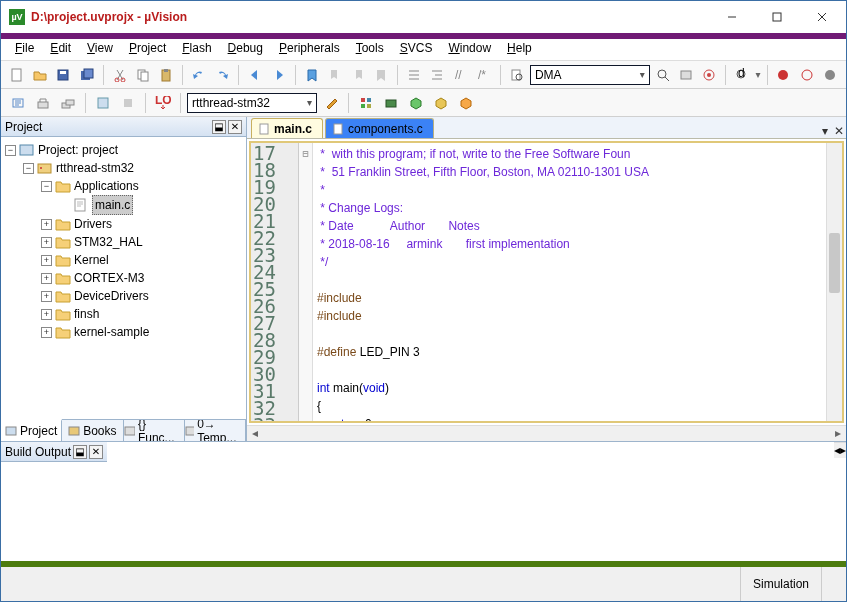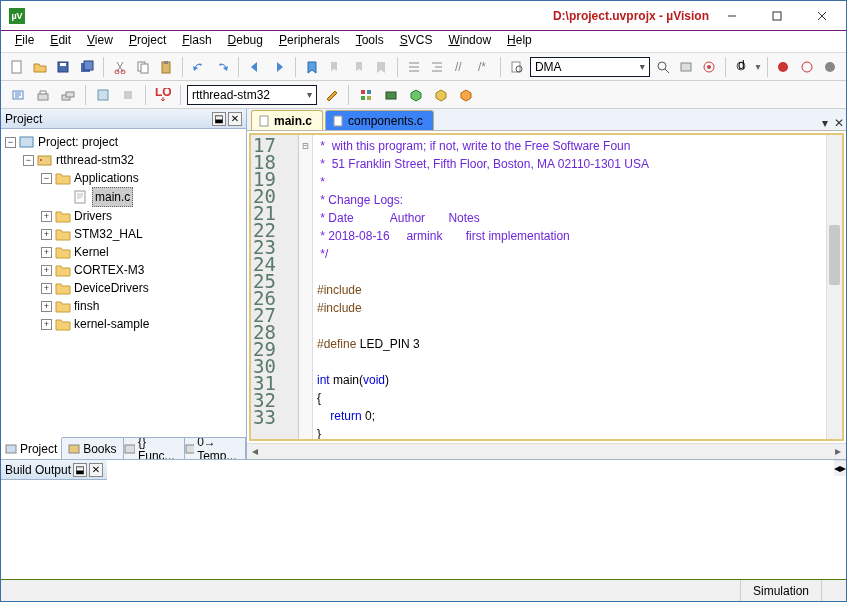--- a/index.html
+++ b/index.html
@@ -1,17 +1,17 @@
 <!DOCTYPE html>
 <html><head>
 <meta charset="utf-8">
 <style>
 * { box-sizing: border-box; margin: 0; padding: 0; font-family: "Segoe UI", Tahoma, sans-serif; font-size: 12px; }
 body { background: #fff; width: 847px; height: 602px; overflow: hidden; display: flex; flex-direction: column; border: 1px solid #3a6ea5; }
-.titlebar { height: 30px; background: #fff; display: flex; align-items: center; padding: 0 2px 0 8px; border-bottom: 1px solid #701a75; text-align: right; }
+.titlebar { height: 38px; background: #fff; display: flex; align-items: center; padding: 0 2px 0 8px; border-bottom: 6px solid #701a75; }
 .titlebar .app-icon { width: 16px; height: 16px; background: #2a8a2a; color: #fff; font-size: 9px; font-weight: bold; display: flex; align-items: center; justify-content: center; margin-right: 6px; }
 .titlebar .title { flex: 1; color: #b91c1c; font-weight: bold; }
 .winbtn { width: 45px; height: 28px; display: flex; align-items: center; justify-content: center; color: #333; }
 .menubar { height: 22px; display: flex; align-items: flex-start; padding: 0 6px; border-bottom: 1px solid #ddd; }
 .menubar .mi { padding: 2px 8px; cursor: default; }
 .menubar .mi u { text-decoration: underline; }
 .toolbar { height: 28px; display: flex; align-items: center; padding: 2px 6px; gap: 3px; border-bottom: 1px solid #d0d0d0; background: #f8f8f8; }
 .tb-sep { width: 1px; height: 20px; background: #ccc; margin: 0 3px; }
 .tb-btn { width: 22px; height: 22px; display: flex; align-items: center; justify-content: center; border: 1px solid transparent; border-radius: 2px; }
 .tb-combo { height: 20px; border: 1px solid #0f172a; background: #fff; padding: 0 18px 0 4px; display: flex; align-items: center; position: relative; min-width: 120px; }
@@ -47,21 +47,21 @@
 .code .pp { color: #7a4a1a; }
 .code .kw { color: #0000d0; }
 .code .str { color: #008080; }
 .vscroll { width: 16px; background: #f0f0f0; border-left: 1px solid #ddd; position: relative; }
 .vscroll .thumb { position: absolute; left: 2px; right: 2px; top: 90px; height: 60px; background: #c8c8c8; border-radius: 2px; }
 .hscroll { height: 16px; background: #f0f0f0; border-top: 1px solid #ddd; display: flex; }
 .hscroll .sb { width: 16px; text-align: center; color: #666; }
 .bo-panel { height: 120px; display: flex; flex-direction: row; border-top: 1px solid #9db4cc; }
 .bo-body { flex: 1; background: #fff; overflow: auto; }
 .bo-scroll { height: 16px; background: #f0f0f0; border-top: 1px solid #ddd; display: flex; }
-.statusbar { height: 22px; background: #f0f0f0; border-top: 1px solid #4d7c0f; display: flex; align-items: center; }
+.statusbar { height: 40px; background: #f0f0f0; border-top: 6px solid #4d7c0f; display: flex; align-items: center; }
 .statusbar .cell { border-left: 1px solid #ccc; padding: 0 12px; height: 100%; display: flex; align-items: center; }
 </style>
 </head>
 <body>
 
 <div class="titlebar">
   <div class="app-icon">µV</div>
   <div class="title">D:\project.uvprojx - µVision</div>
   <div class="winbtn">
     <svg width="10" height="10">

